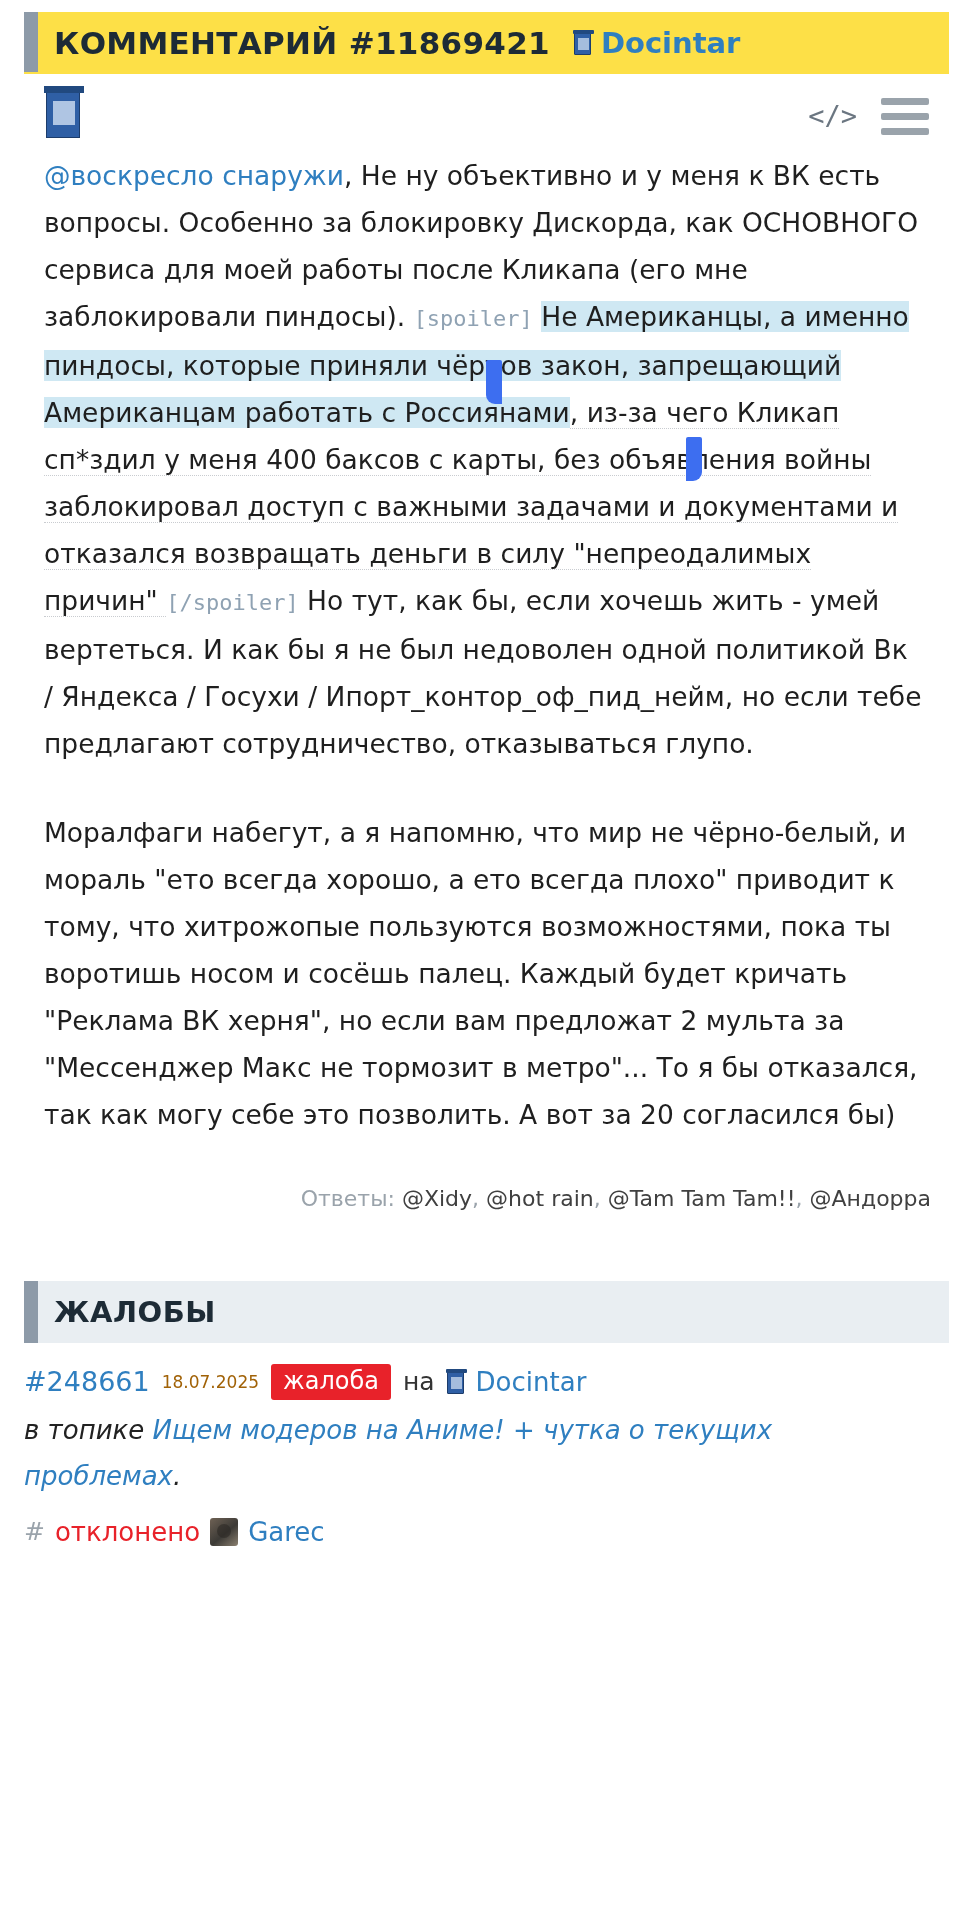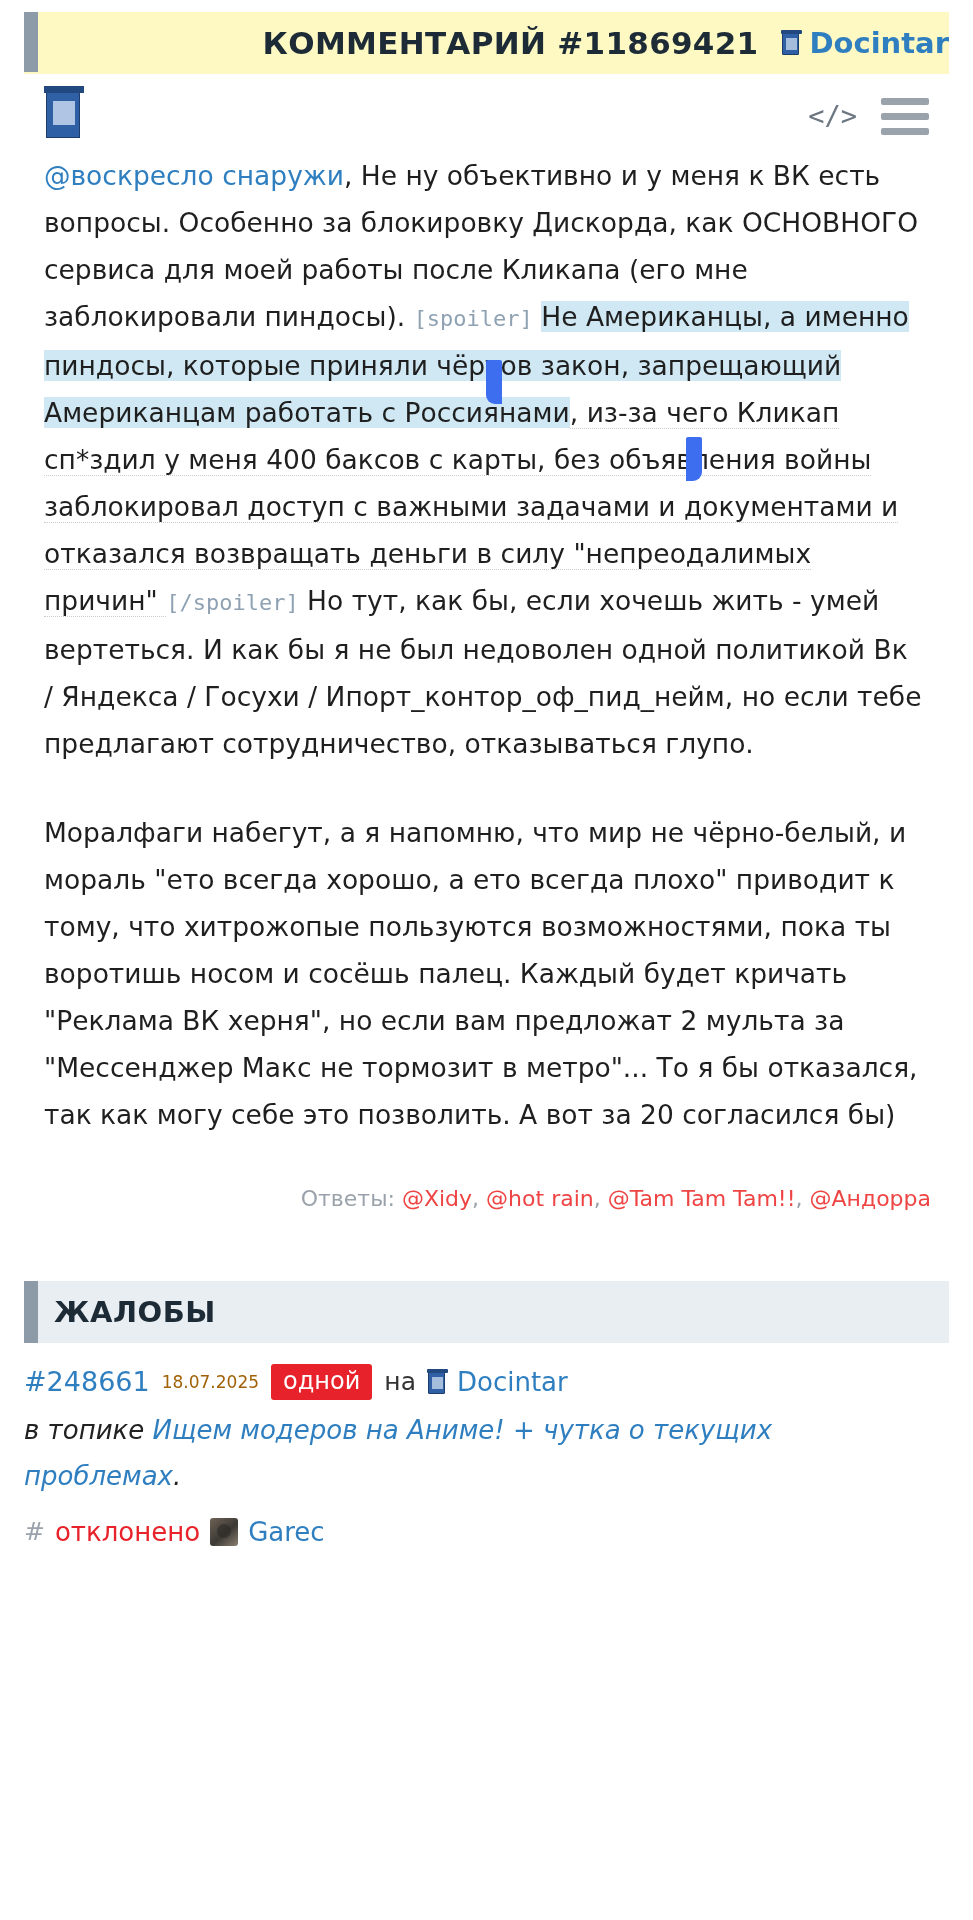--- a/index.html
+++ b/index.html
@@ -27,26 +27,25 @@
   }
   .card-accent {
     position: absolute;
     left: 0; top: 0;
     width: 14px;
     height: 60px;
     background: #8d9aa8;
   }
 
   .card-header {
-    background: #fef9c3;
+    background: #fde047;
     height: 62px;
     display: flex;
     align-items: center;
     padding-left: 30px;
-    justify-content: flex-end;
   }
   .card-title {
     font-size: 31px;
     font-weight: bold;
     color: #1d2b36;
     letter-spacing: .3px;
   }
   .header-author {
     display: flex;
     align-items: center;
@@ -189,21 +188,21 @@
   .sel-handle.left { left: 0; }
   .sel-handle.left:after { left: 0; border-radius: 0 0 0 9px; }
   .sel-handle.right:after { right: 0; border-radius: 0 0 9px 0; }
 
   .replies {
     text-align: right;
     padding: 6px 18px 0 0;
     font-size: 22px;
     color: #9aa3ab;
   }
-  .replies .link { color: #ef4444; }
+  .replies .link { color: #404040; }
 
   
   .section {
     margin: 70px 24px 0 24px;
     position: relative;
   }
   .section-accent {
     position: absolute;
     left: 0; top: 0;
     width: 14px; height: 62px;
@@ -323,21 +322,21 @@
   <div class="section">
     <div class="section-accent"></div>
     <div class="section-header">
       <span class="section-title">ЖАЛОБЫ</span>
     </div>
 
     <div class="complaint">
       <div class="complaint-row1">
         <span class="cid">#248661</span>
         <span class="cdate">18.07.2025</span>
-        <span class="badge-complaint">одной</span>
+        <span class="badge-complaint">жалоба</span>
         <span class="word-na">на</span>
         <span class="tardis small"></span>
         <span class="target-link">Docintar</span>
       </div>
 
       <div class="complaint-topic">
         <span>в топике</span>
         <span class="link">Ищем модеров на Аниме! + чутка о текущих проблемах</span><span>.</span>
       </div>
 

